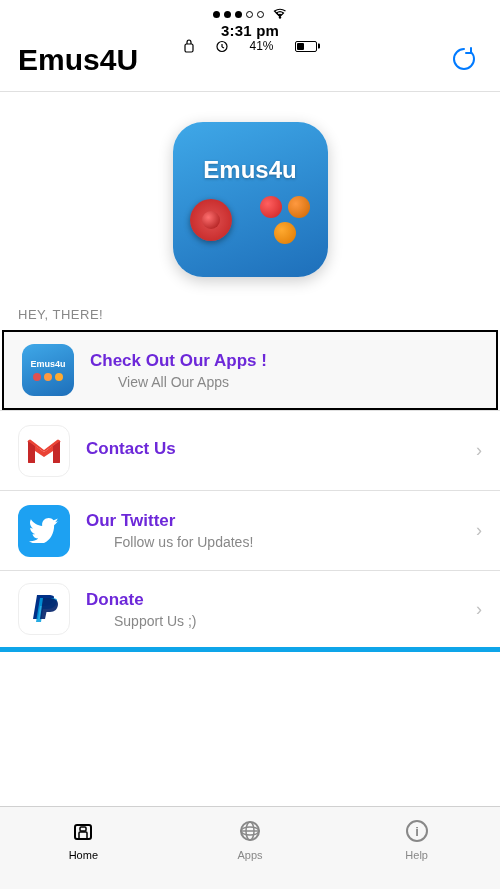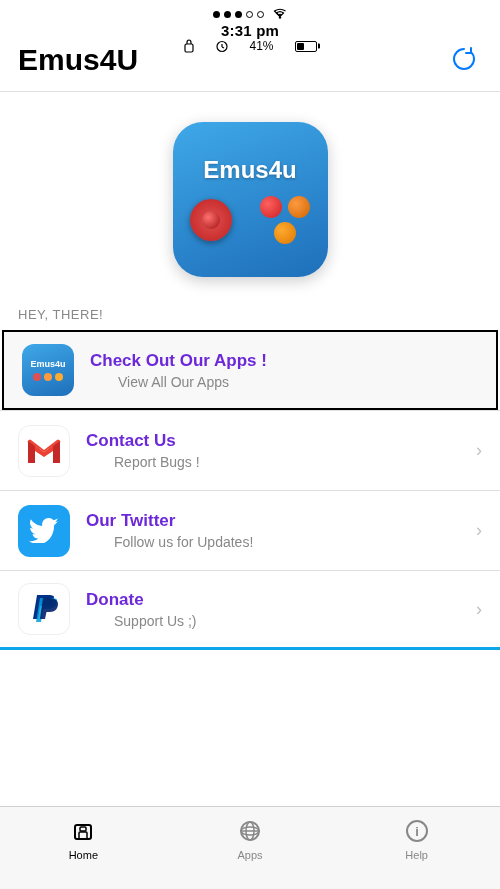--- a/index.html
+++ b/index.html
@@ -181,21 +181,21 @@
     .list-item {
       display: flex;
       align-items: center;
       padding: 12px 18px;
       border-top: 1px solid #e0e0e0;
       background: #fff;
       cursor: pointer;
       min-height: 80px;
     }
     .list-item:last-of-type {
-      border-bottom: 3px solid #0ea5e9;
+      border-bottom: 5px solid #0ea5e9;
     }
     .list-item.highlighted {
       border: 2.5px solid #000;
       margin: 0 2px;
       background: #f8f8f8;
     }
     .item-icon {
       width: 52px;
       height: 52px;
       border-radius: 12px;
@@ -411,21 +411,20 @@
         <rect width="38" height="30" rx="3" fill="white"></rect>
         <path d="M3 5 L19 18 L35 5" stroke="#EA4335" stroke-width="2" fill="none"></path>
         <path d="M3 5 L3 26 Q3 27 4 27 L10 27 L10 15 L19 21 L28 15 L28 27 L34 27 Q35 27 35 26 L35 5 L28 10 L19 16 L10 10 Z" fill="#EA4335"></path>
         <path d="M3 5 L10 10 L10 27 L4 27 Q3 27 3 26 Z" fill="#C62828"></path>
         <path d="M35 5 L28 10 L28 27 L34 27 Q35 27 35 26 Z" fill="#C62828"></path>
         <path d="M3 5 L19 16 L35 5 L34 4 Q33 3 32 4 L19 14 L6 4 Q5 3 4 4 Z" fill="#EA4335"></path>
       </svg>
     </div>
     <div class="item-content">
       <div class="item-title">Contact Us</div>
-      <div class="item-subtitle">Report Bugs !</div>
     </div>
     <span class="chevron">›</span>
   </div>
 
   <div class="list-item">
     <div class="item-icon twitter-icon-wrap">
       <svg width="30" height="25" viewBox="0 0 30 25" fill="white" xmlns="http://www.w3.org/2000/svg">
         <path d="M29.5 3.2 C28.4 3.7 27.2 4.0 26.0 4.2 C27.3 3.4 28.2 2.1 28.7 0.6 C27.4 1.4 26.0 1.9 24.5 2.2 C23.3 0.9 21.6 0 19.7 0 C16.0 0 13.1 2.9 13.1 6.5 C13.1 7.0 13.1 7.5 13.2 7.9 C8.7 7.7 4.6 5.1 1.9 1.2 C1.3 2.2 1.0 3.4 1.0 4.7 C1.0 7.1 2.2 9.2 4.1 10.5 C3.0 10.4 2.0 10.1 1.2 9.7 L1.2 9.8 C1.2 12.9 3.4 15.5 6.3 16.1 C5.8 16.2 5.2 16.3 4.6 16.3 C4.2 16.3 3.8 16.2 3.4 16.2 C4.2 18.7 6.5 20.6 9.3 20.6 C7.1 22.3 4.4 23.3 1.4 23.3 C0.9 23.3 0.5 23.3 0 23.2 C2.8 25.0 6.2 26 9.8 26 C19.7 26 25.1 16.4 25.1 8.1 L25.1 7.3 C26.3 6.4 27.4 5.2 28.3 3.9 Z" transform="scale(1.0)"></path>
       </svg>
     </div>

